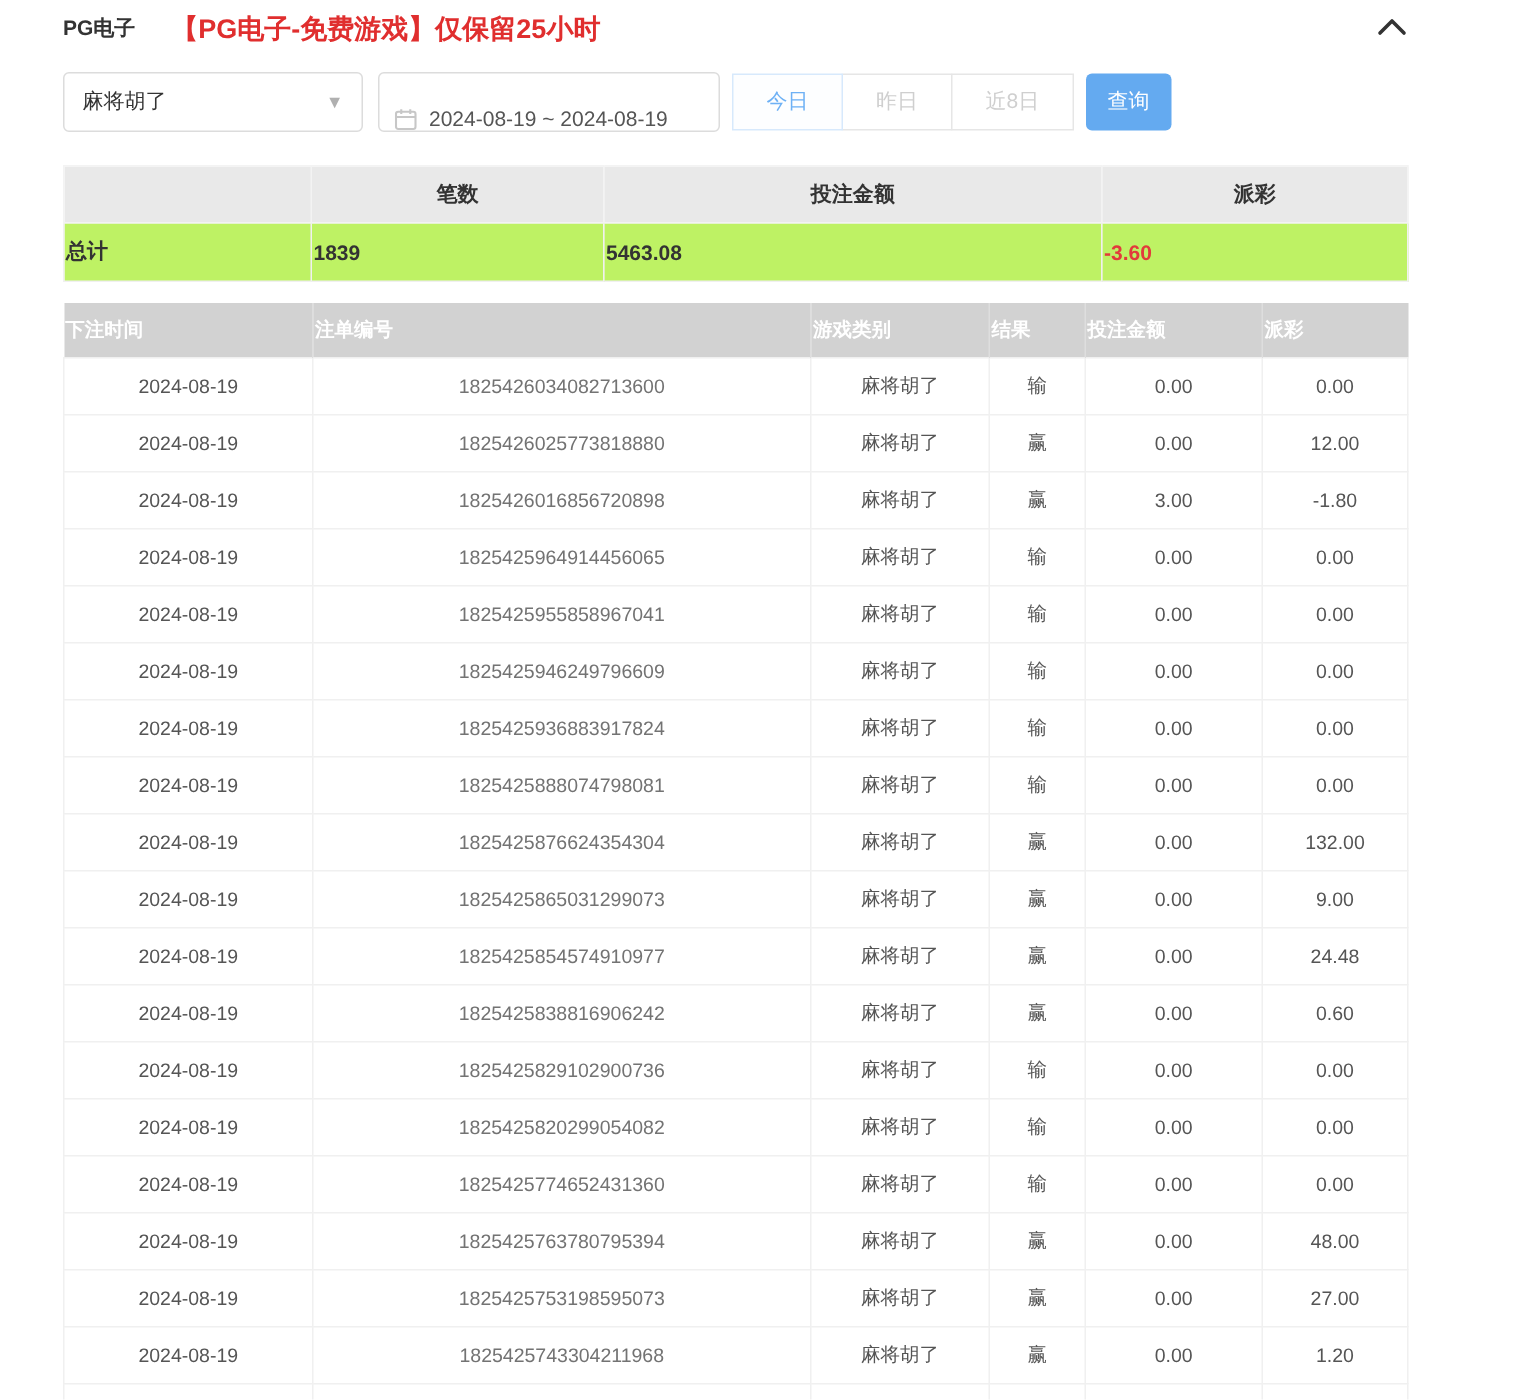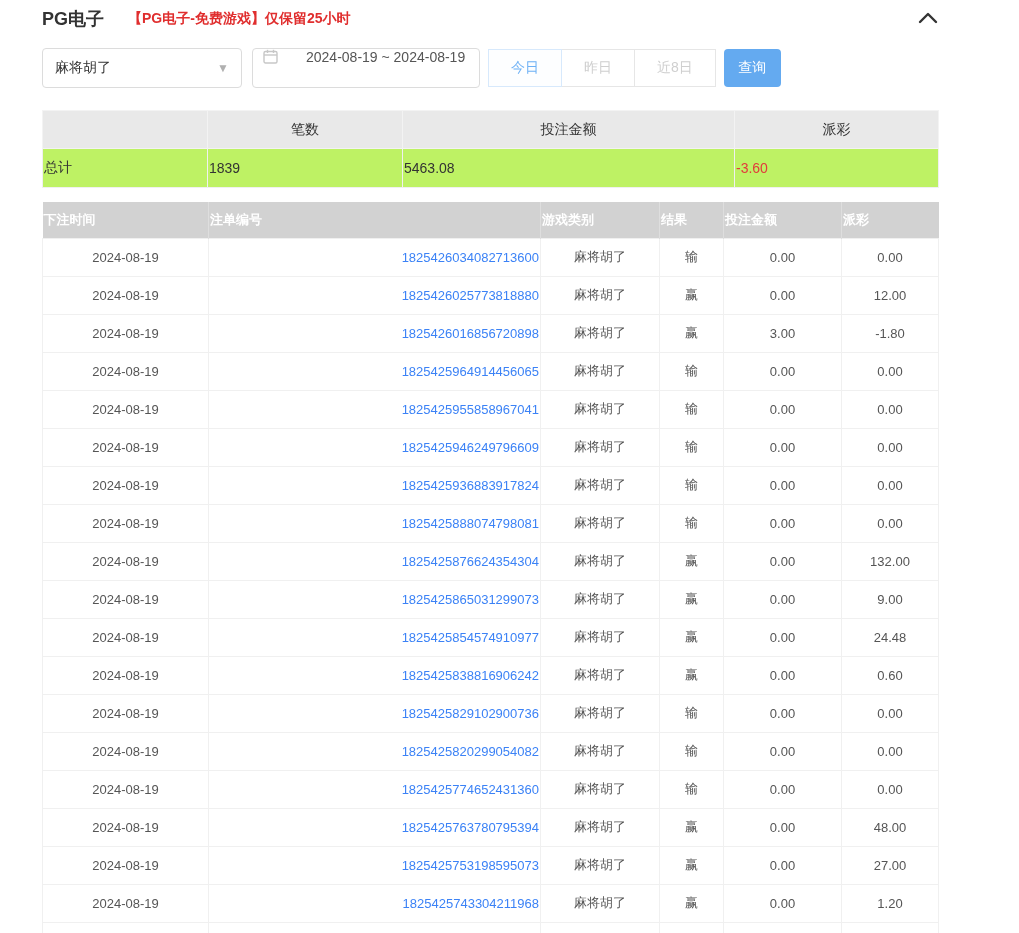--- a/index.html
+++ b/index.html
@@ -7,54 +7,54 @@
   body {
     width:1019px; height:933px; overflow:hidden;
     background:#fff; color:#333;
     font-family:"Liberation Sans","DejaVu Sans",sans-serif;
     font-size:14px;
   }
   .page { padding:0 0 0 42px; width:1019px; }
 
   
   .topbar { display:flex; align-items:center; height:30px; margin-top:4px; width:896px; }
-  .panel-title { font-weight:bold; font-size:18px; color:#333; }
-  .panel-notice { font-weight:bold; font-size:14px; color:#e02e2e; margin-left:24px; }
+  .panel-title { font-weight:bold; font-size:14px; color:#333; }
+  .panel-notice { font-weight:bold; font-size:18px; color:#e02e2e; margin-left:24px; }
   .collapse-btn { margin-left:auto; cursor:pointer; display:flex; align-items:center; }
 
   
   .filters { display:flex; align-items:center; margin-top:14px; height:40px; }
   .game-select {
     width:200px; height:40px; border:1px solid #dcdcdc; border-radius:4px;
     display:flex; align-items:center; padding:0 12px; color:#333; background:#fff;
     cursor:pointer; position:relative;
   }
   .game-select .caret { margin-left:auto; color:#b0b0b0; font-size:12px; }
   .date-input {
     margin-left:10px; width:228px; height:40px; border:1px solid #dcdcdc; border-radius:4px;
-    display:flex; align-items:flex-start; padding:0 10px; color:#555; background:#fff; cursor:text;gap:20px;
+    display:flex; align-items:flex-end; padding:0 10px; color:#555; background:#fff; cursor:text;
   }
   .date-input .cal { margin-right:8px; display:flex; align-items:center; }
   .btn-group { display:flex; margin-left:8px; }
   .quick-btn {
     min-width:71px; padding:0 22px; height:38px; background:#fff; border:1px solid #e6e6e6;
     font-size:14px; color:#cfcfcf; cursor:pointer; margin-left:-1px;
     font-family:inherit;
   }
   .quick-btn:first-child { margin-left:0; }
   .quick-btn.active { color:#6eb1f5; border-color:#d7e9fc; background:#fdfeff; position:relative; z-index:1; }
   .search-btn {
     margin-left:8px; width:57px; height:38px; background:#64aaf0; color:#fff; border:none;
     border-radius:4px; font-size:14px; cursor:pointer; font-family:inherit;
   }
 
   
   table { border-collapse:collapse; }
   .summary { margin-top:22px; width:896px; table-layout:fixed; }
-  .summary th, .summary td { font-weight:normal; }
+  .summary th, .summary td { font-weight:bold; }
   .summary th {
     background:#e9e9e9; height:38px; color:#333; font-size:14px;
     border:1px solid #f3f3f3;
   }
   .summary td { height:39px; border:1px solid #f0f0f0; background:#bef264; font-size:14px; }
   .summary col.c1 { width:165px; }
   .summary col.c2 { width:195px; }
   .summary col.c3 { width:332px; }
   .summary col.c4 { width:204px; }
 
@@ -62,21 +62,21 @@
   .records { margin-top:14px; width:896px; table-layout:fixed; }
   .records th {
     background:#d2d2d2; color:#fff; font-weight:bold; font-size:13px; height:36px;
     border-right:1px solid #dedede; text-align:left;
   }
   .records th:last-child { border-right:none; }
   .records td {
     height:38px; text-align:center; font-size:13px; color:#555;
     border:1px solid #f0f0f0; background:#fff;
   }
-  .records td.cell-order_id { color:#3b82f6;text-align:right; }
+  .records td.cell-order_id { color:#737373; }
   .records col.c1 { width:166px; }
   .records col.c2 { width:332px; }
   .records col.c3 { width:119px; }
   .records col.c4 { width:64px; }
   .records col.c5 { width:118px; }
   .records col.c6 { width:97px; }
 
   .neg { color:#e23b3b; }
 </style>
 </head>

